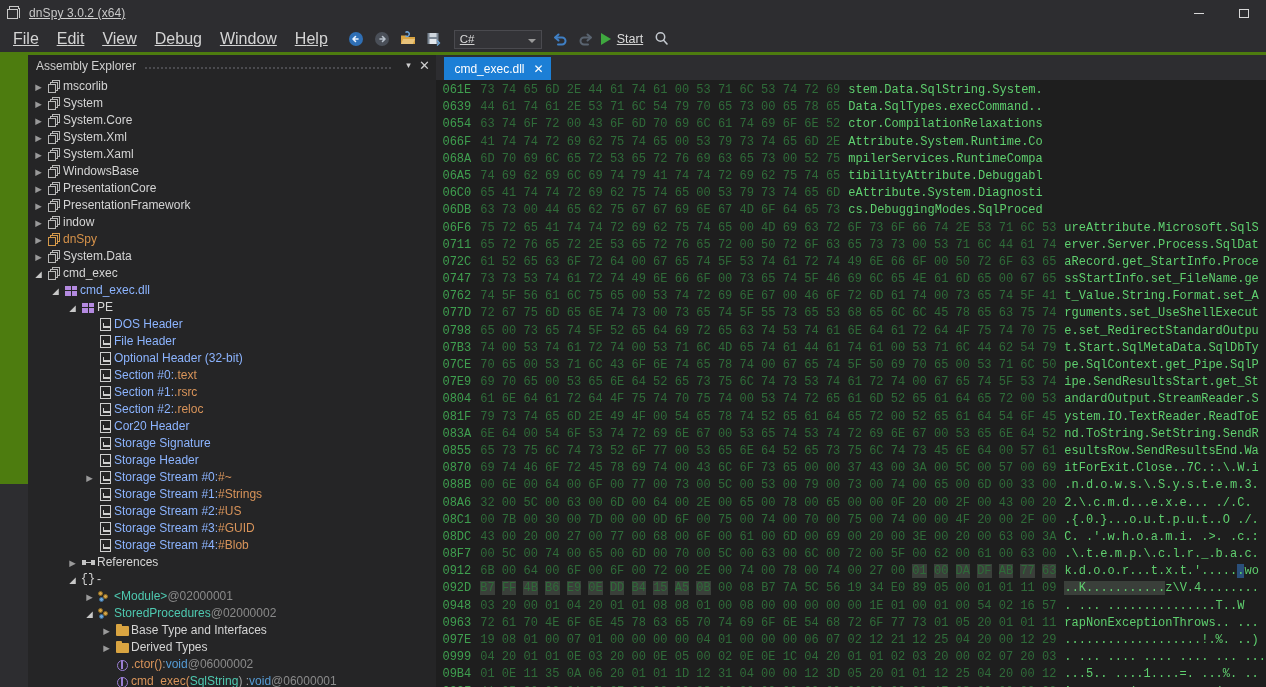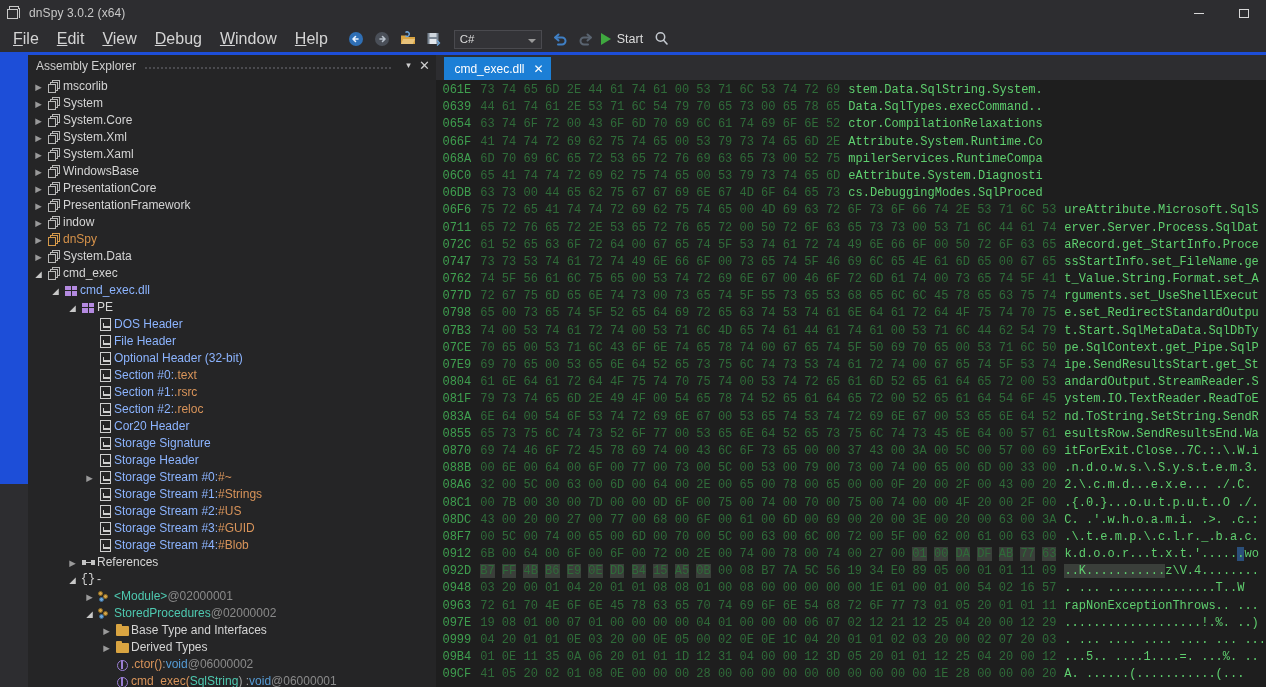--- a/index.html
+++ b/index.html
@@ -3,21 +3,21 @@
 <meta charset="utf-8">
 <style>
   * { box-sizing: border-box; margin: 0; padding: 0; }
   html, body {
     width: 1266px; height: 687px;
     background: #2d2d30;
     font-family: "Liberation Sans", sans-serif;
     overflow: hidden;
     color: #d0d0d0;
   }
-  #app { position: relative; width: 1266px; height: 484px; background: #1d4ed8; }
+  #app { position: relative; width: 1266px; height: 484px; background: #4d7c0f; text-decoration: underline; }
 
   
   .titlebar {
     height: 26px; display: flex; align-items: center;
     background: #2d2d30; padding-left: 6px; position: relative;
   }
   .title-icon { width: 16px; height: 16px; margin-right: 7px; position: relative; }
   .title-icon .sq1 {
     position: absolute; left: 3px; top: 1px; width: 10px; height: 3px;
     border: 1px solid #c8c8c8; border-bottom: none;
@@ -657,20 +657,21 @@
           <span class="tab-label">cmd_exec.dll</span>
           <span class="tab-close">✕</span>
         </div>
       </div>
       <div class="hex" id="hex">
           <div class="hrow"><span class="off">061E</span><span class="byts">73 74 65 6D 2E 44 61 74 61 00 53 71 6C 53 74 72 69</span><span class="ascii">stem.Data.SqlString.System.</span></div>
           <div class="hrow"><span class="off">0639</span><span class="byts">44 61 74 61 2E 53 71 6C 54 79 70 65 73 00 65 78 65</span><span class="ascii">Data.SqlTypes.execCommand..</span></div>
           <div class="hrow"><span class="off">0654</span><span class="byts">63 74 6F 72 00 43 6F 6D 70 69 6C 61 74 69 6F 6E 52</span><span class="ascii">ctor.CompilationRelaxations</span></div>
           <div class="hrow"><span class="off">066F</span><span class="byts">41 74 74 72 69 62 75 74 65 00 53 79 73 74 65 6D 2E</span><span class="ascii">Attribute.System.Runtime.Co</span></div>
           <div class="hrow"><span class="off">068A</span><span class="byts">6D 70 69 6C 65 72 53 65 72 76 69 63 65 73 00 52 75</span><span class="ascii">mpilerServices.RuntimeCompa</span></div>
+          <div class="hrow"><span class="off">06A5</span><span class="byts">74 69 62 69 6C 69 74 79 41 74 74 72 69 62 75 74 65</span><span class="ascii">tibilityAttribute.Debuggabl</span></div>
           <div class="hrow"><span class="off">06C0</span><span class="byts">65 41 74 74 72 69 62 75 74 65 00 53 79 73 74 65 6D</span><span class="ascii">eAttribute.System.Diagnosti</span></div>
           <div class="hrow"><span class="off">06DB</span><span class="byts">63 73 00 44 65 62 75 67 67 69 6E 67 4D 6F 64 65 73</span><span class="ascii">cs.DebuggingModes.SqlProced</span></div>
           <div class="hrow"><span class="off">06F6</span><span class="byts">75 72 65 41 74 74 72 69 62 75 74 65 00 4D 69 63 72 6F 73 6F 66 74 2E 53 71 6C 53</span><span class="ascii">ureAttribute.Microsoft.SqlS</span></div>
           <div class="hrow"><span class="off">0711</span><span class="byts">65 72 76 65 72 2E 53 65 72 76 65 72 00 50 72 6F 63 65 73 73 00 53 71 6C 44 61 74</span><span class="ascii">erver.Server.Process.SqlDat</span></div>
           <div class="hrow"><span class="off">072C</span><span class="byts">61 52 65 63 6F 72 64 00 67 65 74 5F 53 74 61 72 74 49 6E 66 6F 00 50 72 6F 63 65</span><span class="ascii">aRecord.get_StartInfo.Proce</span></div>
           <div class="hrow"><span class="off">0747</span><span class="byts">73 73 53 74 61 72 74 49 6E 66 6F 00 73 65 74 5F 46 69 6C 65 4E 61 6D 65 00 67 65</span><span class="ascii">ssStartInfo.set_FileName.ge</span></div>
           <div class="hrow"><span class="off">0762</span><span class="byts">74 5F 56 61 6C 75 65 00 53 74 72 69 6E 67 00 46 6F 72 6D 61 74 00 73 65 74 5F 41</span><span class="ascii">t_Value.String.Format.set_A</span></div>
           <div class="hrow"><span class="off">077D</span><span class="byts">72 67 75 6D 65 6E 74 73 00 73 65 74 5F 55 73 65 53 68 65 6C 6C 45 78 65 63 75 74</span><span class="ascii">rguments.set_UseShellExecut</span></div>
           <div class="hrow"><span class="off">0798</span><span class="byts">65 00 73 65 74 5F 52 65 64 69 72 65 63 74 53 74 61 6E 64 61 72 64 4F 75 74 70 75</span><span class="ascii">e.set_RedirectStandardOutpu</span></div>
           <div class="hrow"><span class="off">07B3</span><span class="byts">74 00 53 74 61 72 74 00 53 71 6C 4D 65 74 61 44 61 74 61 00 53 71 6C 44 62 54 79</span><span class="ascii">t.Start.SqlMetaData.SqlDbTy</span></div>

